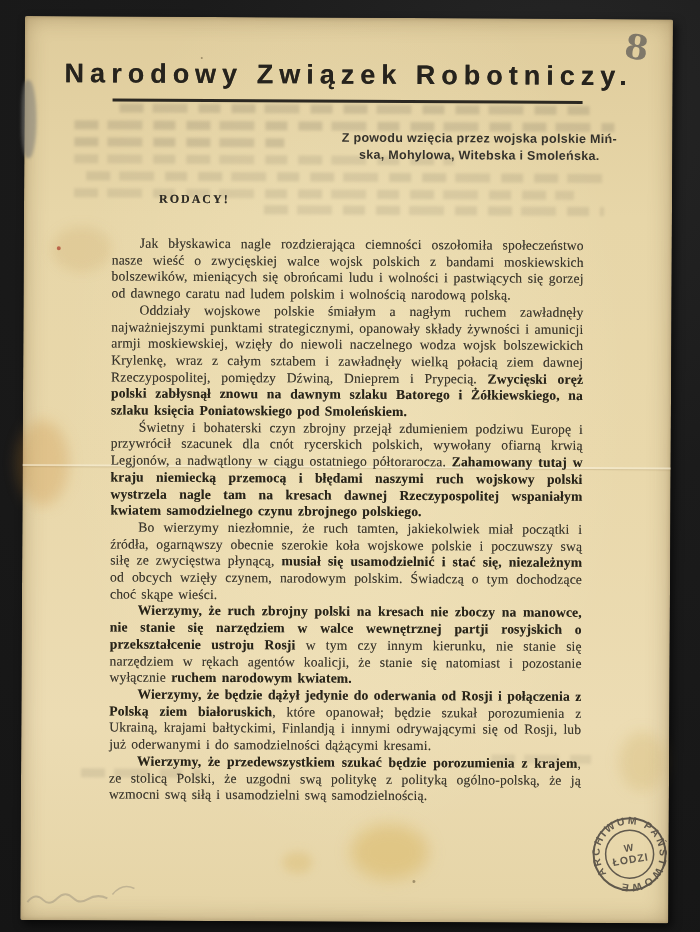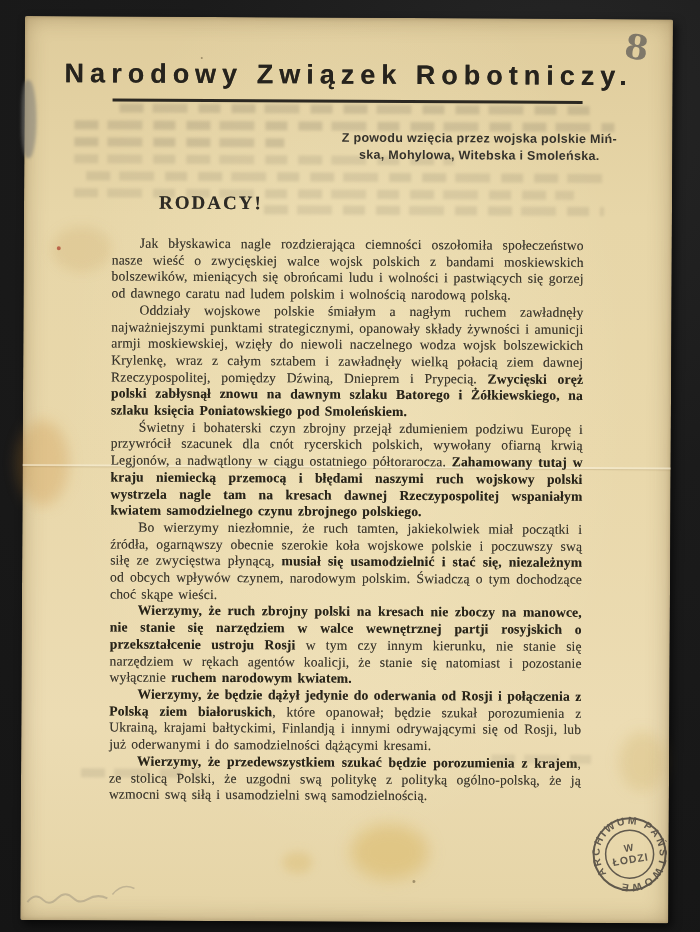--- a/index.html
+++ b/index.html
@@ -51,21 +51,21 @@
     text-shadow:0 0 .6px rgba(38,35,29,.7);
   }
   .masthead-rule{position:absolute;left:88px;top:82px;width:470px;height:3px;background:#2b2822;}
   .subtitle{
     position:absolute;left:290px;top:112px;width:330px;text-align:center;
     font-family:"Liberation Sans", sans-serif;font-weight:bold;
     font-size:12.5px;line-height:16.5px;color:#35322b;letter-spacing:.3px;
   }
   .salutation{
     position:absolute;left:135px;top:175px;
-    font-size:19px;letter-spacing:2px;color:#2e2b25;font-weight:bold;
+    font-size:12px;letter-spacing:2px;color:#2e2b25;font-weight:bold;
     text-shadow:0 0 .5px rgba(46,43,37,.55);
   }
   .doc-body{
     position:absolute;left:88px;top:219px;width:472px;
     font-size:13.6px;line-height:16.7px;color:#3a362c;
     text-align:justify;word-spacing:1.6px;letter-spacing:.15px;
     text-shadow:0 0 .5px rgba(58,54,44,.5);
   }
   .doc-body p{margin:0;text-indent:28px;}
   .doc-body .b{font-weight:bold;color:#282419;}
@@ -115,21 +115,21 @@
     <div>Z powodu wzięcia przez wojska polskie Miń-</div>
     <div>ska, Mohylowa, Witebska i Smoleńska.</div>
   </div>
 
   <div class="salutation">RODACY!</div>
 
   <div class="doc-body">
       <p><span>Jak błyskawica nagle rozdzierająca ciemności oszołomiła społeczeństwo nasze wieść o zwycięskiej walce wojsk polskich z bandami moskiewskich bolszewików, mieniących się obrońcami ludu i wolności i pastwiących się gorzej od dawnego caratu nad ludem polskim i wolnością narodową polską.</span></p>
       <p><span>Oddziały wojskowe polskie śmiałym a nagłym ruchem zawładnęły najważniejszymi punktami strategicznymi, opanowały składy żywności i amunicji armji moskiewskiej, wzięły do niewoli naczelnego wodza wojsk bolszewickich Krylenkę, wraz z całym sztabem i zawładnęły wielką połacią ziem dawnej Rzeczypospolitej, pomiędzy Dźwiną, Dnieprem i Prypecią. </span><span class="b">Zwycięski oręż polski zabłysnął znowu na dawnym szlaku Batorego i Żółkiewskiego, na szlaku księcia Poniatowskiego pod Smoleńskiem.</span></p>
       <p><span>Świetny i bohaterski czyn zbrojny przejął zdumieniem podziwu Europę i przywrócił szacunek dla cnót rycerskich polskich, wywołany ofiarną krwią Legjonów, a nadwątlony w ciągu ostatniego półtorarocza. </span><span class="b">Zahamowany tutaj w kraju niemiecką przemocą i błędami naszymi ruch wojskowy polski wystrzela nagle tam na kresach dawnej Rzeczypospolitej wspaniałym kwiatem samodzielnego czynu zbrojnego polskiego.</span></p>
-      <p><span>Bo wierzymy niezłomnie, że ruch tamten, jakiekolwiek miał początki i źródła, ogarnąwszy obecnie szerokie koła wojskowe polskie i poczuwszy swą siłę ze zwycięstwa płynącą, </span><span class="b">musiał się usamodzielnić i stać się, niezależnym</span><span> od obcych wpływów czynem, narodowym polskim. Świadczą o tym dochodzące choć skąpe wieści.</span></p>
+      <p><span>Bo wierzymy niezłomnie, że ruch tamten, jakiekolwiek miał początki i źródła, ogarnąwszy obecnie szerokie koła wojskowe polskie i poczuwszy swą siłę ze zwycięstwa płynącą, </span><span class="b">musiał się usamodzielnić i stać się, niezależnym</span><span> od obcych wzięły czynem, narodowym polskim. Świadczą o tym dochodzące choć skąpe wieści.</span></p>
       <p><span class="b">Wierzymy, że ruch zbrojny polski na kresach nie zboczy na manowce, nie stanie się narzędziem w walce wewnętrznej partji rosyjskich o przekształcenie ustroju Rosji</span><span> w tym czy innym kierunku, nie stanie się narzędziem w rękach agentów koalicji, że stanie się natomiast i pozostanie wyłącznie </span><span class="b">ruchem narodowym kwiatem.</span></p>
       <p><span class="b">Wierzymy, że będzie dążył jedynie do oderwania od Rosji i połączenia z Polską ziem białoruskich</span><span>, które opanował; będzie szukał porozumienia z Ukrainą, krajami bałtyckimi, Finlandją i innymi odrywającymi się od Rosji, lub już oderwanymi i do samodzielności dążącymi kresami.</span></p>
       <p><span class="b">Wierzymy, że przedewszystkiem szukać będzie porozumienia z krajem</span><span>, ze stolicą Polski, że uzgodni swą politykę z polityką ogólno-polską, że ją wzmocni swą siłą i usamodzielni swą samodzielnością.</span></p>
     </div>
 
   <div class="pencil-number">8</div>
 
   <svg class="stamp" viewBox="0 0 100 100">
     <circle cx="50" cy="50" r="36" stroke-width="2"></circle>
     <circle cx="50" cy="50" r="24" stroke-width="1.5"></circle>

